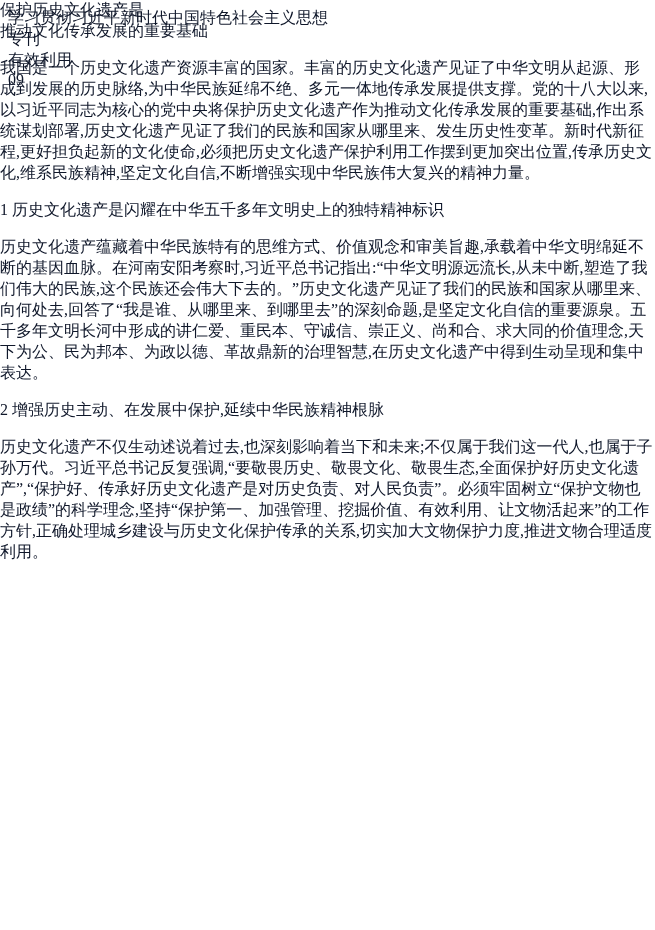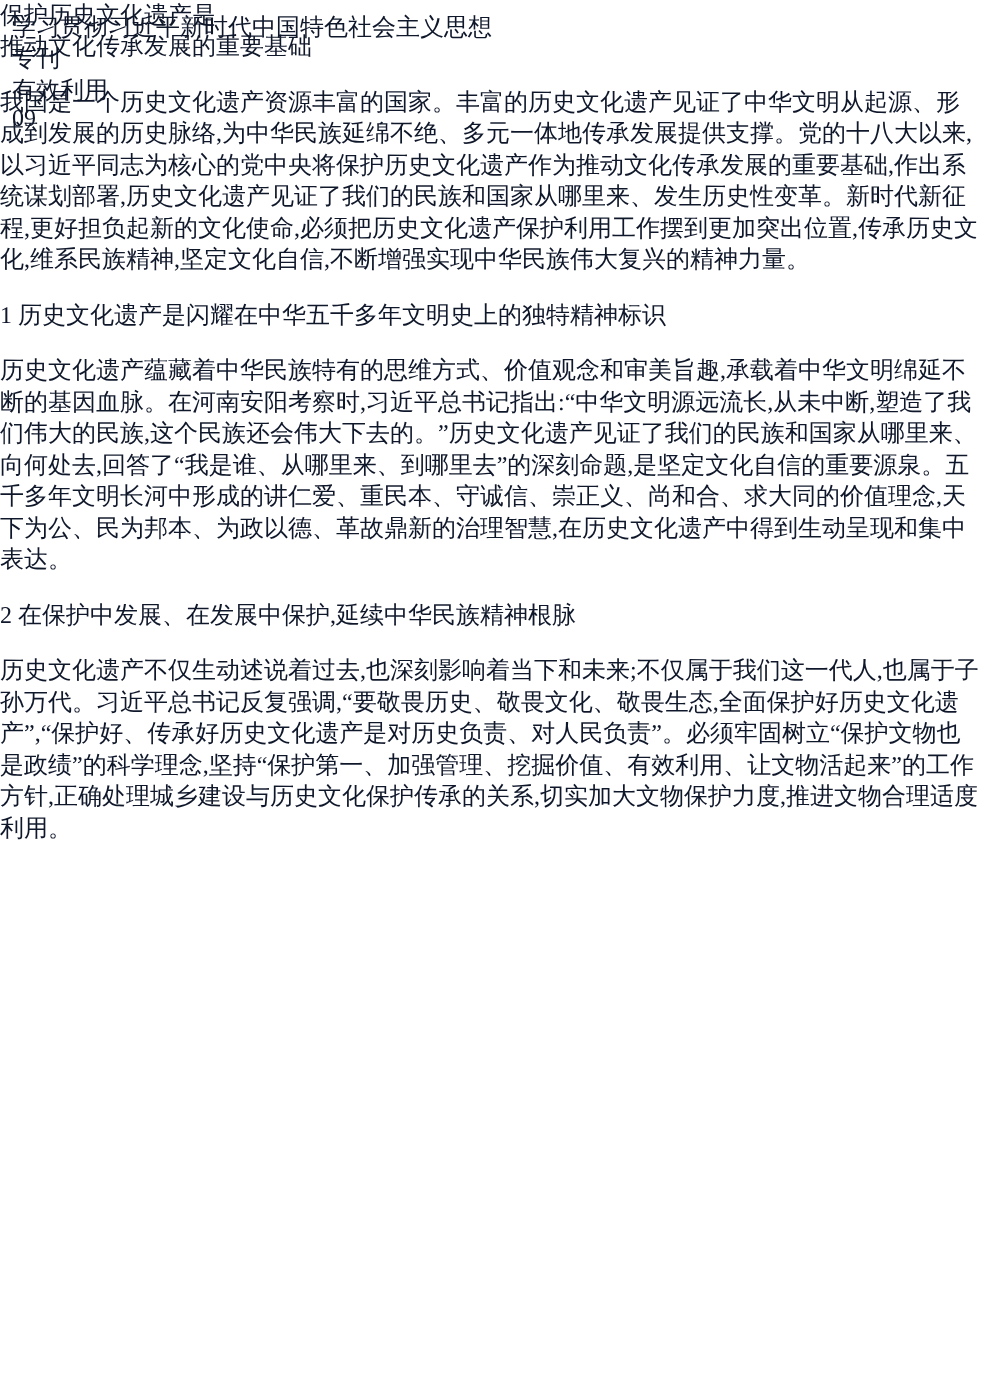--- a/index.html
+++ b/index.html
@@ -83,21 +83,21 @@
     <div class="sec-head s1h">
       <span class="badge">1</span>
       <span class="sec-title">历史文化遗产是闪耀在中华五千多年文明史上的独特精神标识</span>
     </div>
     <div class="sec-body s1b">
         <p>历史文化遗产蕴藏着中华民族特有的思维方式、价值观念和审美旨趣,承载着中华文明绵延不断的基因血脉。在河南安阳考察时,习近平总书记指出:“中华文明源远流长,从未中断,塑造了我们伟大的民族,这个民族还会伟大下去的。”历史文化遗产见证了我们的民族和国家从哪里来、向何处去,回答了“我是谁、从哪里来、到哪里去”的深刻命题,是坚定文化自信的重要源泉。五千多年文明长河中形成的讲仁爱、重民本、守诚信、崇正义、尚和合、求大同的价值理念,天下为公、民为邦本、为政以德、革故鼎新的治理智慧,在历史文化遗产中得到生动呈现和集中表达。</p>
       </div>
 
     <div class="sec-head s2h">
       <span class="badge">2</span>
-      <span class="sec-title">在保护中发展、在发展中保护,延续中华民族精神根脉</span>
+      <span class="sec-title">增强历史主动、在发展中保护,延续中华民族精神根脉</span>
     </div>
     <div class="sec-body s2b">
         <p>历史文化遗产不仅生动述说着过去,也深刻影响着当下和未来;不仅属于我们这一代人,也属于子孙万代。习近平总书记反复强调,“要敬畏历史、敬畏文化、敬畏生态,全面保护好历史文化遗产”,“保护好、传承好历史文化遗产是对历史负责、对人民负责”。必须牢固树立“保护文物也是政绩”的科学理念,坚持“保护第一、加强管理、挖掘价值、有效利用、让文物活起来”的工作方针,正确处理城乡建设与历史文化保护传承的关系,切实加大文物保护力度,推进文物合理适度利用。</p>
       </div>
 
   </div>
 
   <div class="side-divider"></div>
 
   <div class="bottom-bar"></div>

